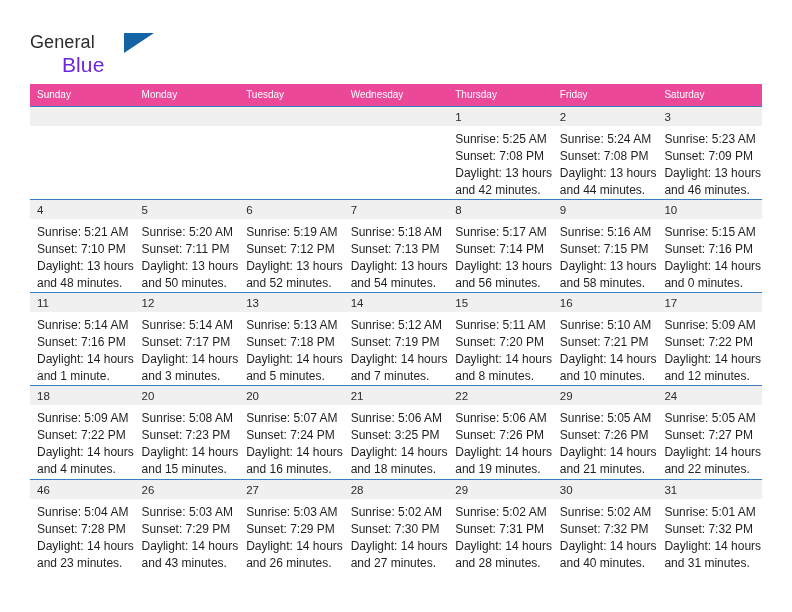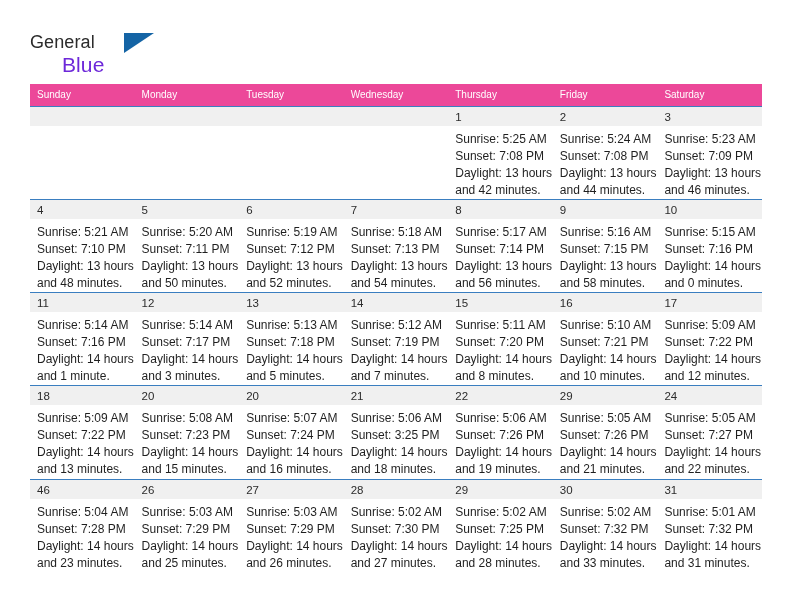--- a/index.html
+++ b/index.html
@@ -237,21 +237,21 @@
             </div>
           </td>
         </tr>
         <tr>
           <td>
             <div class="daynum">18</div>
             <div class="info">
               <div>Sunrise: 5:09 AM</div>
               <div>Sunset: 7:22 PM</div>
               <div>Daylight: 14 hours</div>
-              <div>and 13 minutes.</div>
+              <div>and 4 minutes.</div>
             </div>
           </td>
           <td>
             <div class="daynum">20</div>
             <div class="info">
               <div>Sunrise: 5:08 AM</div>
               <div>Sunset: 7:23 PM</div>
               <div>Daylight: 14 hours</div>
               <div>and 15 minutes.</div>
             </div>
@@ -311,21 +311,21 @@
               <div>Daylight: 14 hours</div>
               <div>and 23 minutes.</div>
             </div>
           </td>
           <td>
             <div class="daynum">26</div>
             <div class="info">
               <div>Sunrise: 5:03 AM</div>
               <div>Sunset: 7:29 PM</div>
               <div>Daylight: 14 hours</div>
-              <div>and 25 minutes.</div>
+              <div>and 43 minutes.</div>
             </div>
           </td>
           <td>
             <div class="daynum">27</div>
             <div class="info">
               <div>Sunrise: 5:03 AM</div>
               <div>Sunset: 7:29 PM</div>
               <div>Daylight: 14 hours</div>
               <div>and 26 minutes.</div>
             </div>
@@ -336,32 +336,32 @@
               <div>Sunrise: 5:02 AM</div>
               <div>Sunset: 7:30 PM</div>
               <div>Daylight: 14 hours</div>
               <div>and 27 minutes.</div>
             </div>
           </td>
           <td>
             <div class="daynum">29</div>
             <div class="info">
               <div>Sunrise: 5:02 AM</div>
-              <div>Sunset: 7:25 PM</div>
+              <div>Sunset: 7:31 PM</div>
               <div>Daylight: 14 hours</div>
               <div>and 28 minutes.</div>
             </div>
           </td>
           <td>
             <div class="daynum">30</div>
             <div class="info">
               <div>Sunrise: 5:02 AM</div>
               <div>Sunset: 7:32 PM</div>
               <div>Daylight: 14 hours</div>
-              <div>and 33 minutes.</div>
+              <div>and 40 minutes.</div>
             </div>
           </td>
           <td>
             <div class="daynum">31</div>
             <div class="info">
               <div>Sunrise: 5:01 AM</div>
               <div>Sunset: 7:32 PM</div>
               <div>Daylight: 14 hours</div>
               <div>and 31 minutes.</div>
             </div>

